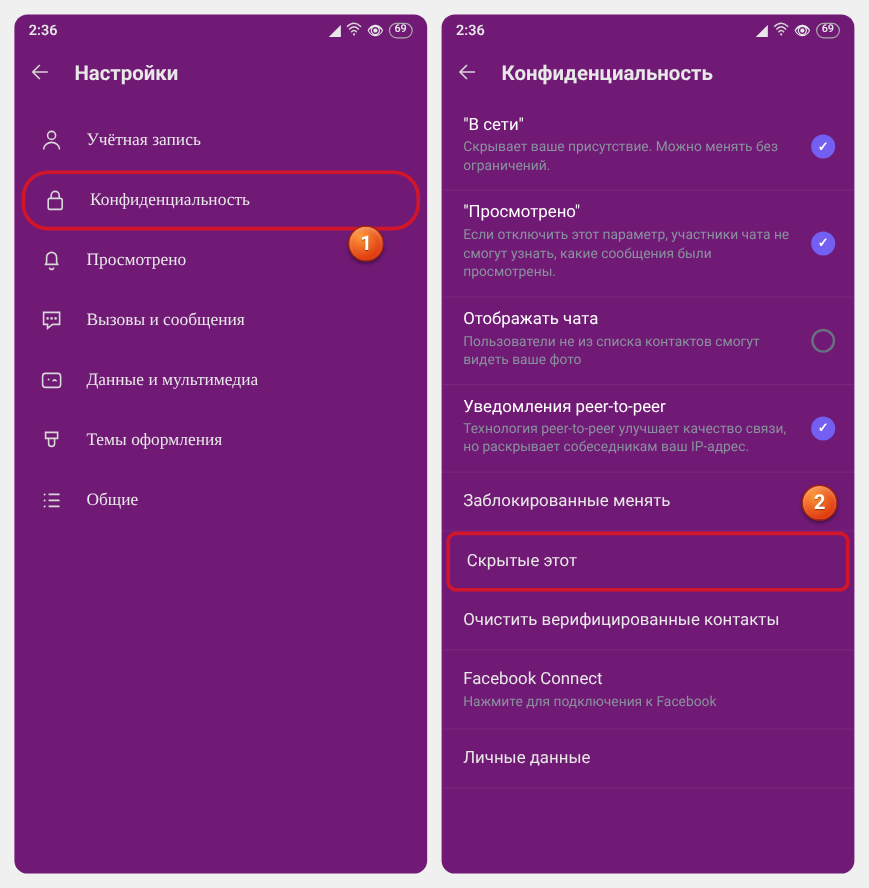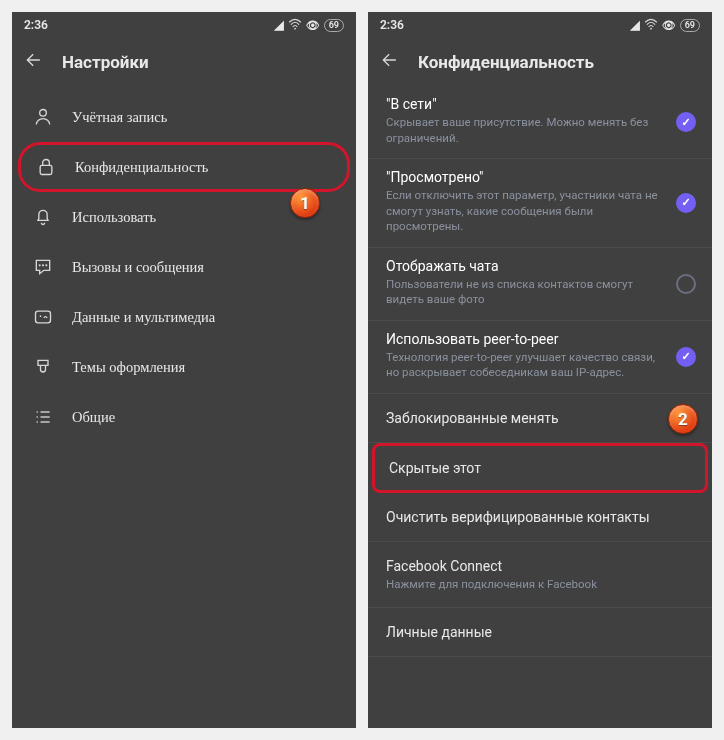--- a/index.html
+++ b/index.html
@@ -8,22 +8,22 @@
     font-family: -apple-system, BlinkMacSystemFont, "Segoe UI", Roboto, sans-serif;
     display: flex;
     gap: 12px;
     padding: 12px;
     width: 724px;
     height: 740px;
   }
   .phone {
     width: 360px;
     height: 716px;
-    background: #404040;
-    border-radius: 0;
+    background: #701a75;
+    border-radius: 11px;
     overflow: hidden;
     position: relative;
     color: #e8e8e8;
   }
   .statusbar {
     height: 26px;
     display: flex;
     justify-content: space-between;
     align-items: center;
     padding: 0 12px;
@@ -148,21 +148,21 @@
           </svg>
         </span>
       <span>Конфиденциальность</span>
     </div>
     <div class="menu-item">
       <span class="icon">
           <svg width="20" height="20" viewBox="0 0 24 24">
             <path d="M18 16H6l1-2V9a5 5 0 0 1 10 0v5l1 2z M10 19a2 2 0 0 0 4 0"></path>
           </svg>
         </span>
-      <span>Использовать</span>
+      <span>Просмотрено</span>
     </div>
     <div class="menu-item">
       <span class="icon">
           <svg width="20" height="20" viewBox="0 0 24 24">
             <path d="M20 4H4v12h4v4l5-4h7V4z"></path>
             <circle cx="8" cy="10" r="0.5" fill="#d8d8d8"></circle>
             <circle cx="12" cy="10" r="0.5" fill="#d8d8d8"></circle>
             <circle cx="16" cy="10" r="0.5" fill="#d8d8d8"></circle>
           </svg>
         </span>
@@ -236,21 +236,21 @@
     <div class="priv-title">"Просмотрено"</div>
     <div class="priv-desc">Если отключить этот параметр, участники чата не смогут узнать, какие сообщения были просмотрены.</div>
     <div class="toggle on"></div>
   </div>
   <div class="priv-section">
     <div class="priv-title">Отображать чата</div>
     <div class="priv-desc">Пользователи не из списка контактов смогут видеть ваше фото</div>
     <div class="toggle off"></div>
   </div>
   <div class="priv-section">
-    <div class="priv-title">Использовать peer-to-peer</div>
+    <div class="priv-title">Уведомления peer-to-peer</div>
     <div class="priv-desc">Технология peer-to-peer улучшает качество связи, но раскрывает собеседникам ваш IP-адрес.</div>
     <div class="toggle on"></div>
   </div>
 
   <div class="row-simple">
     <span>Заблокированные менять</span>
   </div>
   <div class="row-simple highlighted">
     <span>Скрытые этот</span>
   </div>

